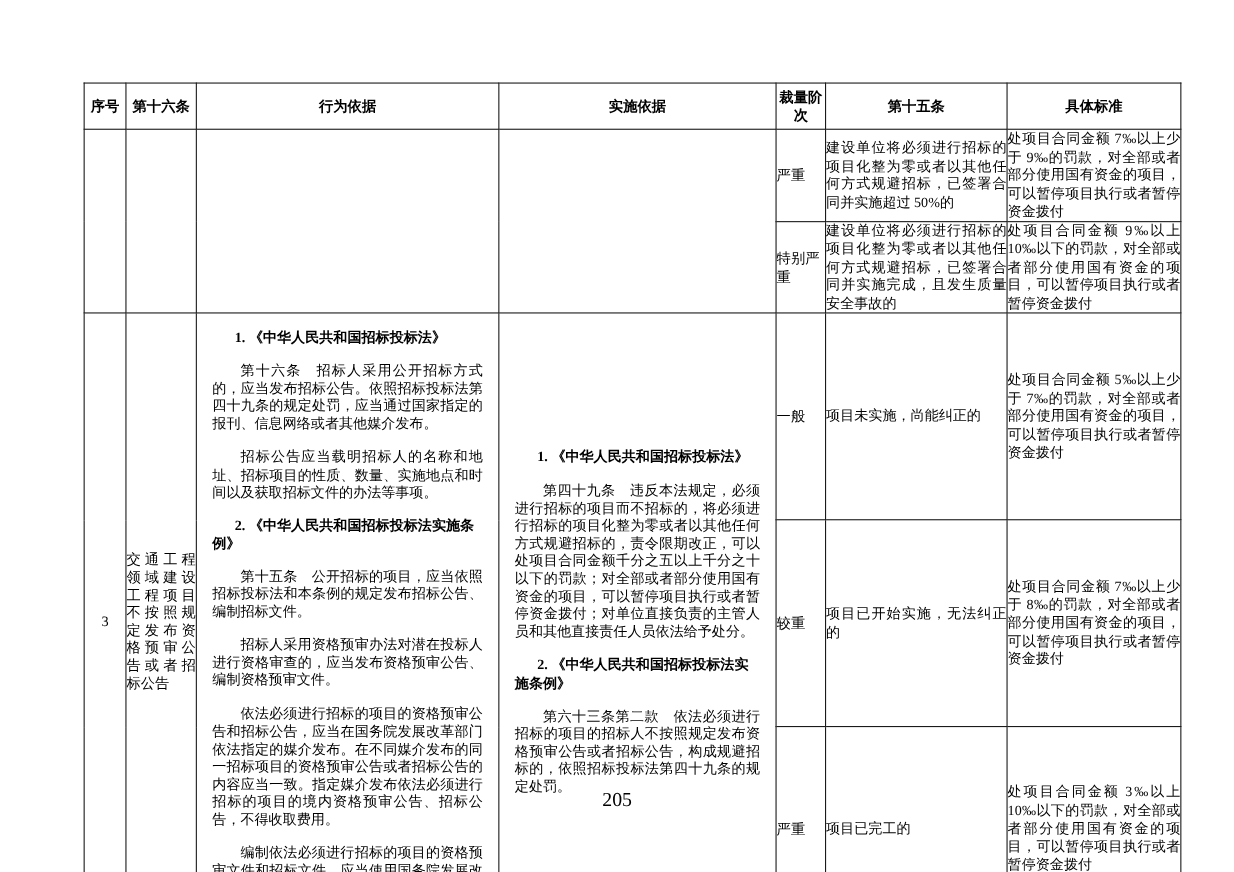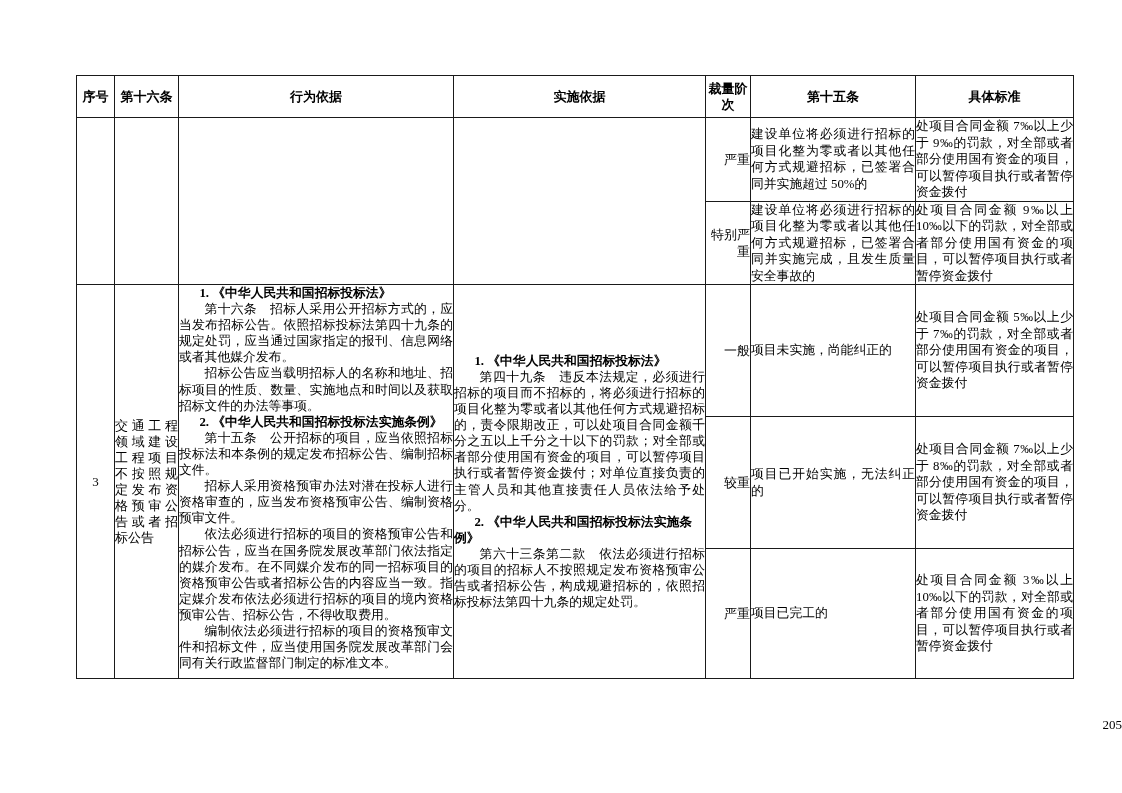--- a/index.html
+++ b/index.html
@@ -52,49 +52,49 @@
     text-align: justify;
     text-align-last: left;
   }
   .cell-basis {
     padding: 2px 7px;
     font-size: 12.8px;
     line-height: 16.1px;
   }
   .cell-basis.v-top { vertical-align: top; }
   .cell-basis p {
-    margin: 0;
+    margin: 14px;
     text-indent: 2em;
     text-align: justify;
   }
   .cell-basis p.law-title {
     font-weight: bold;
     text-indent: 1.6em;
     text-align: left;
   }
   .cell-level {
-    text-align: right;
+    text-align: left;
     font-size: 13px;
     line-height: 17px;
     padding: 2px 3px;
   }
   .cell-cond, .cell-std {
     padding: 3px 7px;
     font-size: 12.8px;
     line-height: 16.5px;
     text-align: justify;
     text-align-last: left;
   }
   .page-number {
     position: absolute;
     top: 717px;
     left: 0;
     width: 100%;
-    text-align: right;
-    font-size: 13px;
+    text-align: center;
+    font-size: 18px;
   }
 </style>
 </head>
 <body>
 
 <table class="doc-table">
   <colgroup>
     <col style="width:38px">
     <col style="width:64px">
     <col style="width:275px">

